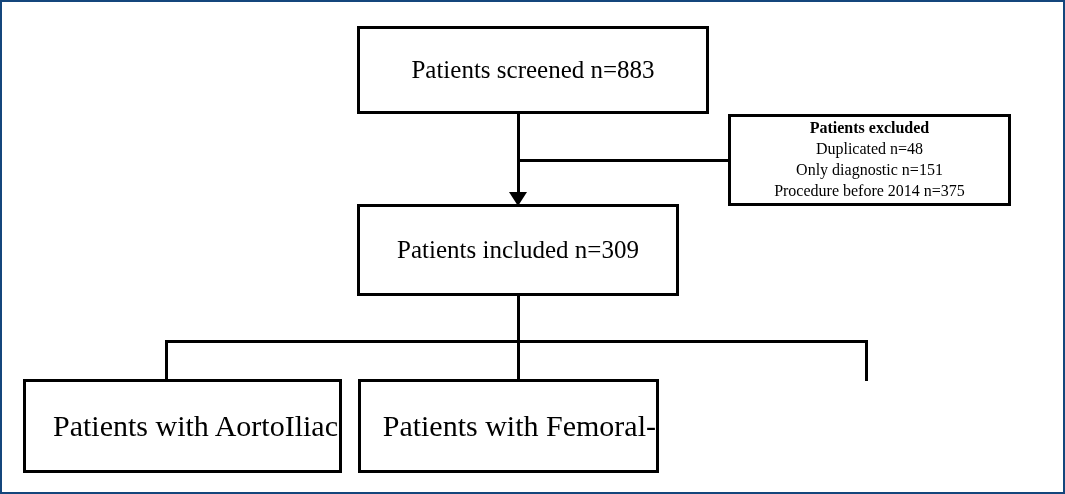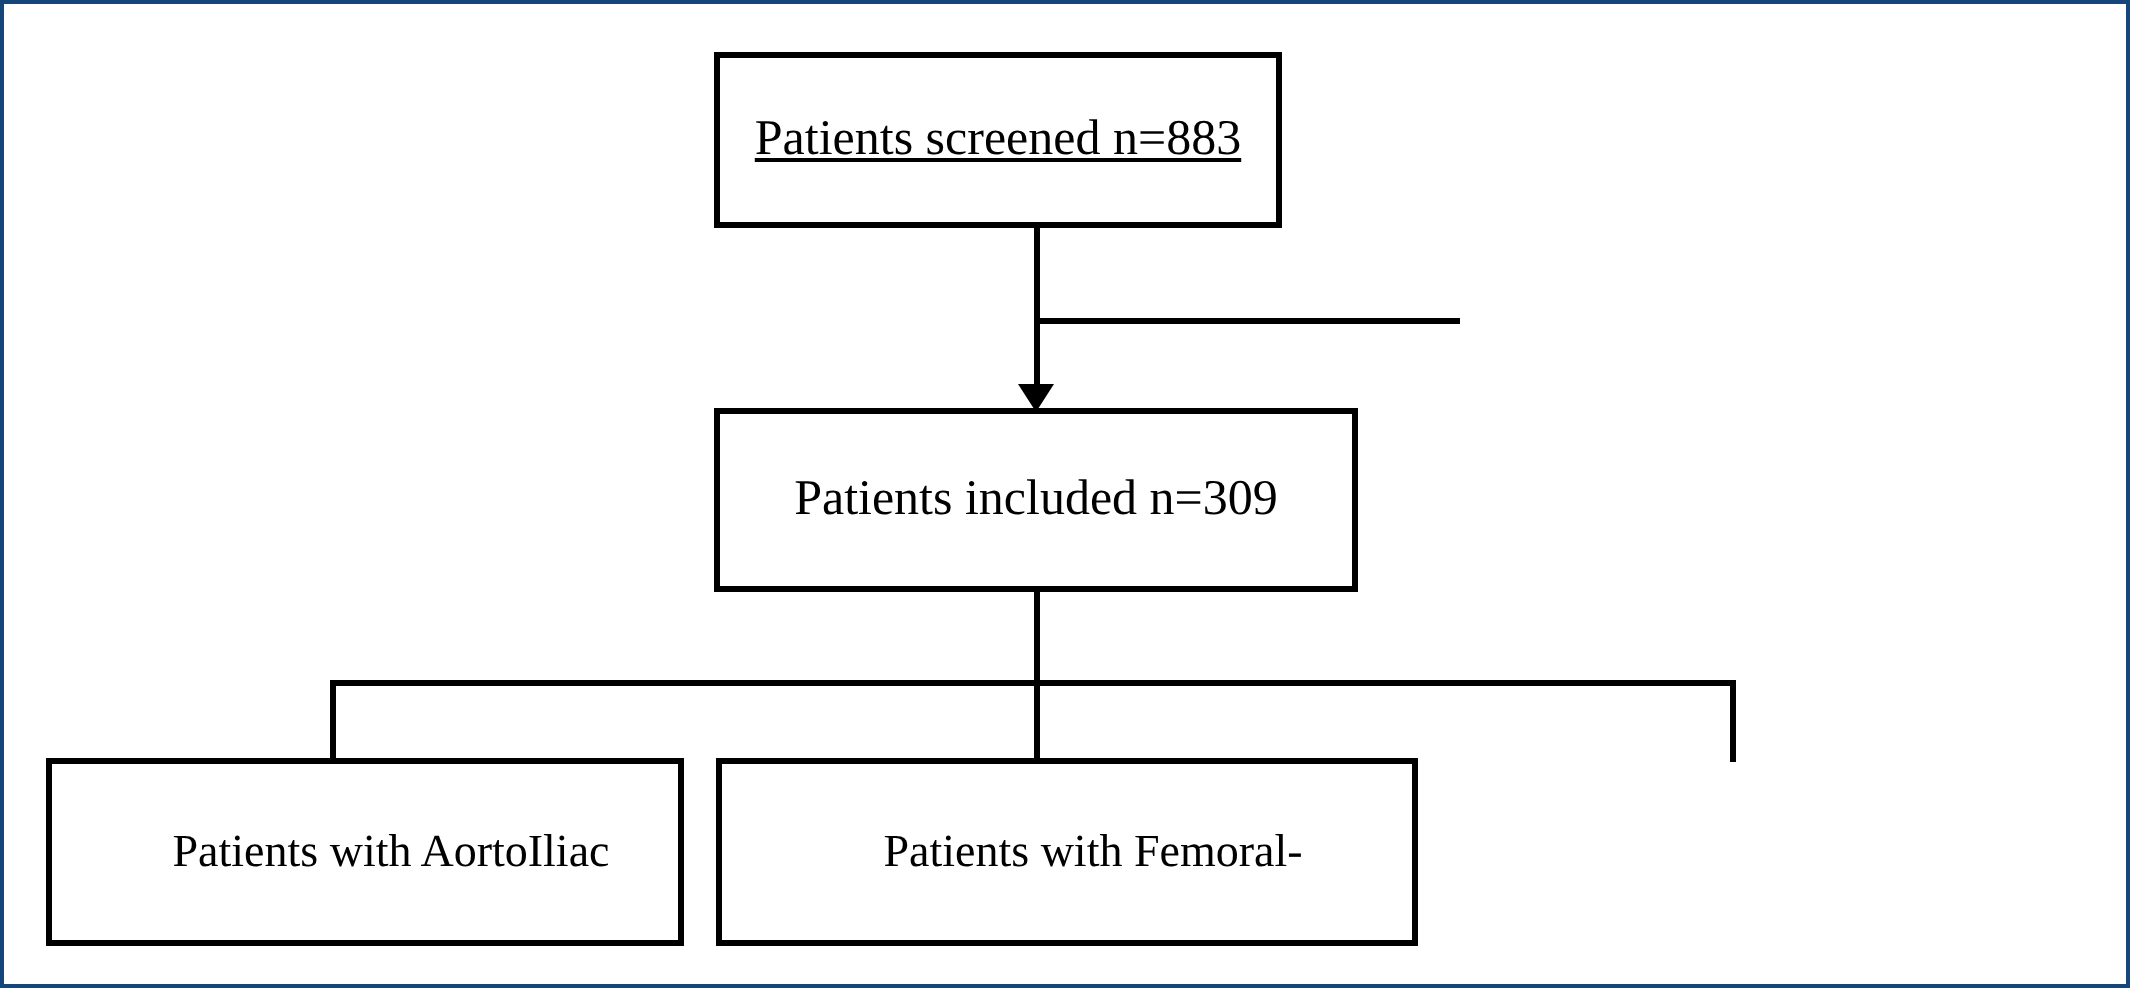--- a/index.html
+++ b/index.html
@@ -33,24 +33,23 @@
   }
   .box .line {
     display: block;
     white-space: nowrap;
   }
 
   
   #box-screened {
     left: 355px;
     top: 24px;
-    width: 284px;
+    width: 352px;
     height: 88px;
     font-size: 25px;
-    text-decoration: underline;
   }
 
   
   #box-excluded {
     left: 726px;
     top: 112px;
     width: 283px;
     height: 92px;
     font-size: 16px;
     line-height: 1.30;
@@ -65,26 +64,26 @@
     top: 202px;
     width: 322px;
     height: 92px;
     font-size: 25px;
   }
 
   
   .box-bottom {
     top: 377px;
     height: 94px;
-    font-size: 23px;
+    font-size: 30px;
     line-height: 1.22;
     padding-left: 26px;
   }
   #box-aortoiliac { left: 21px;  width: 319px; }
-  #box-femoral    { left: 356px; width: 351px; }
+  #box-femoral    { left: 356px; width: 301px; align-items: flex-end; }
   #box-infrapatellar { left: 689px; width: 328px; }
 
   
   .conn {
     position: absolute;
     background: #000000;
   }
   .v { width: 3px; }
   .h { height: 3px; }
 
@@ -111,20 +110,26 @@
   <div class="conn v" style="left:515px; top:292px; height:49px;"></div>
   <div class="conn h" style="left:163px; top:338px; width:703px;"></div>
   <div class="conn v" style="left:163px; top:338px; height:41px;"></div>
   <div class="conn v" style="left:515px; top:338px; height:41px;"></div>
   <div class="conn v" style="left:863px; top:338px; height:41px;"></div>
 
   <div class="box" id="box-screened">
     <span class="line">Patients screened n=883</span>
   </div>
 
+  <div class="box" id="box-excluded">
+    <span class="line hdr">Patients excluded</span>
+    <span class="line">Duplicated n=48</span>
+    <span class="line">Only diagnostic n=151</span>
+    <span class="line">Procedure before 2014 n=375</span>
+  </div>
 
   <div class="box" id="box-included">
     <span class="line">Patients included n=309</span>
   </div>
 
   <div class="box box-bottom" id="box-aortoiliac">
     <span class="line">Patients with AortoIliac</span>
   </div>
 
   <div class="box box-bottom" id="box-femoral">

